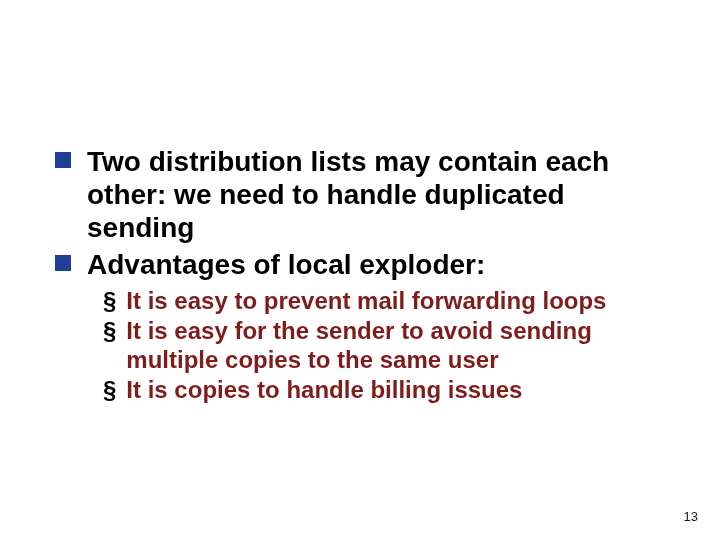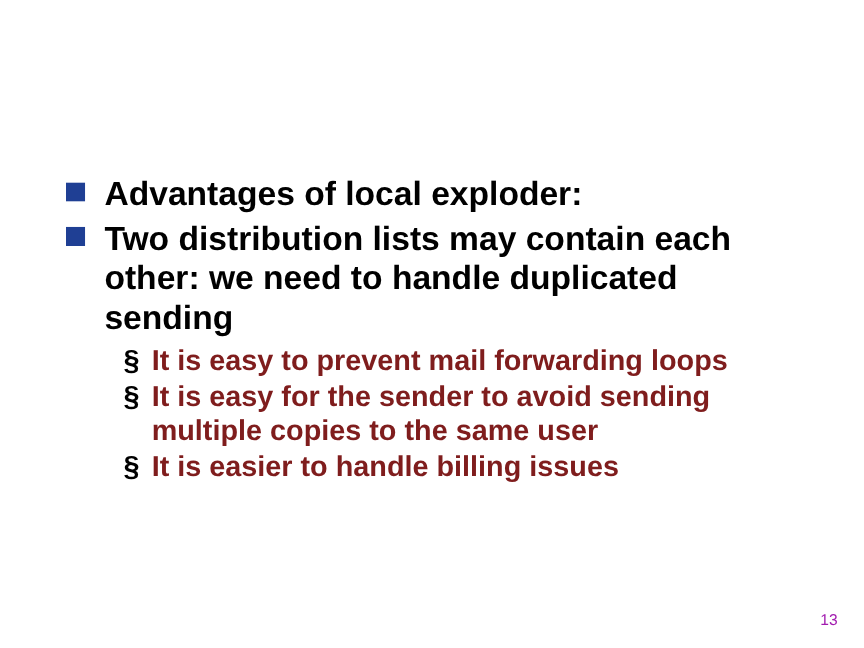--- a/index.html
+++ b/index.html
@@ -64,54 +64,54 @@
     font-size: 24px;
     line-height: 1.18;
     font-weight: 700;
     color: #7f1d1d;
   }
   .page-num {
     position: absolute;
     bottom: 16px;
     right: 22px;
     font-size: 13px;
-    color: #a21caf;
+    color: #0f172a;
   }
 </style>
 </head>
 <body>
 
 <div class="slide">
   <div class="content">
 
     <div class="l1">
       <svg class="l1-bullet" viewBox="0 0 16 16">
         <rect x="0" y="0" width="16" height="16" fill="#1f3f94"></rect>
       </svg>
-      <div class="l1-text">Advantages of local exploder:</div>
+      <div class="l1-text">Two distribution lists may contain each other: we need to handle duplicated sending</div>
     </div>
 
     <div class="l1">
       <svg class="l1-bullet" viewBox="0 0 16 16">
         <rect x="0" y="0" width="16" height="16" fill="#1f3f94"></rect>
       </svg>
-      <div class="l1-text">Two distribution lists may contain each other: we need to handle duplicated sending</div>
+      <div class="l1-text">Advantages of local exploder:</div>
     </div>
 
     <div class="l2-group">
       <div class="l2">
         <div class="l2-bullet">§</div>
         <div class="l2-text">It is easy to prevent mail forwarding loops</div>
       </div>
       <div class="l2">
         <div class="l2-bullet">§</div>
         <div class="l2-text">It is easy for the sender to avoid sending multiple copies to the same user</div>
       </div>
       <div class="l2">
         <div class="l2-bullet">§</div>
-        <div class="l2-text">It is easier to handle billing issues</div>
+        <div class="l2-text">It is copies to handle billing issues</div>
       </div>
     </div>
 
   </div>
 
   <div class="page-num">13</div>
 </div>
 
 </body></html>

